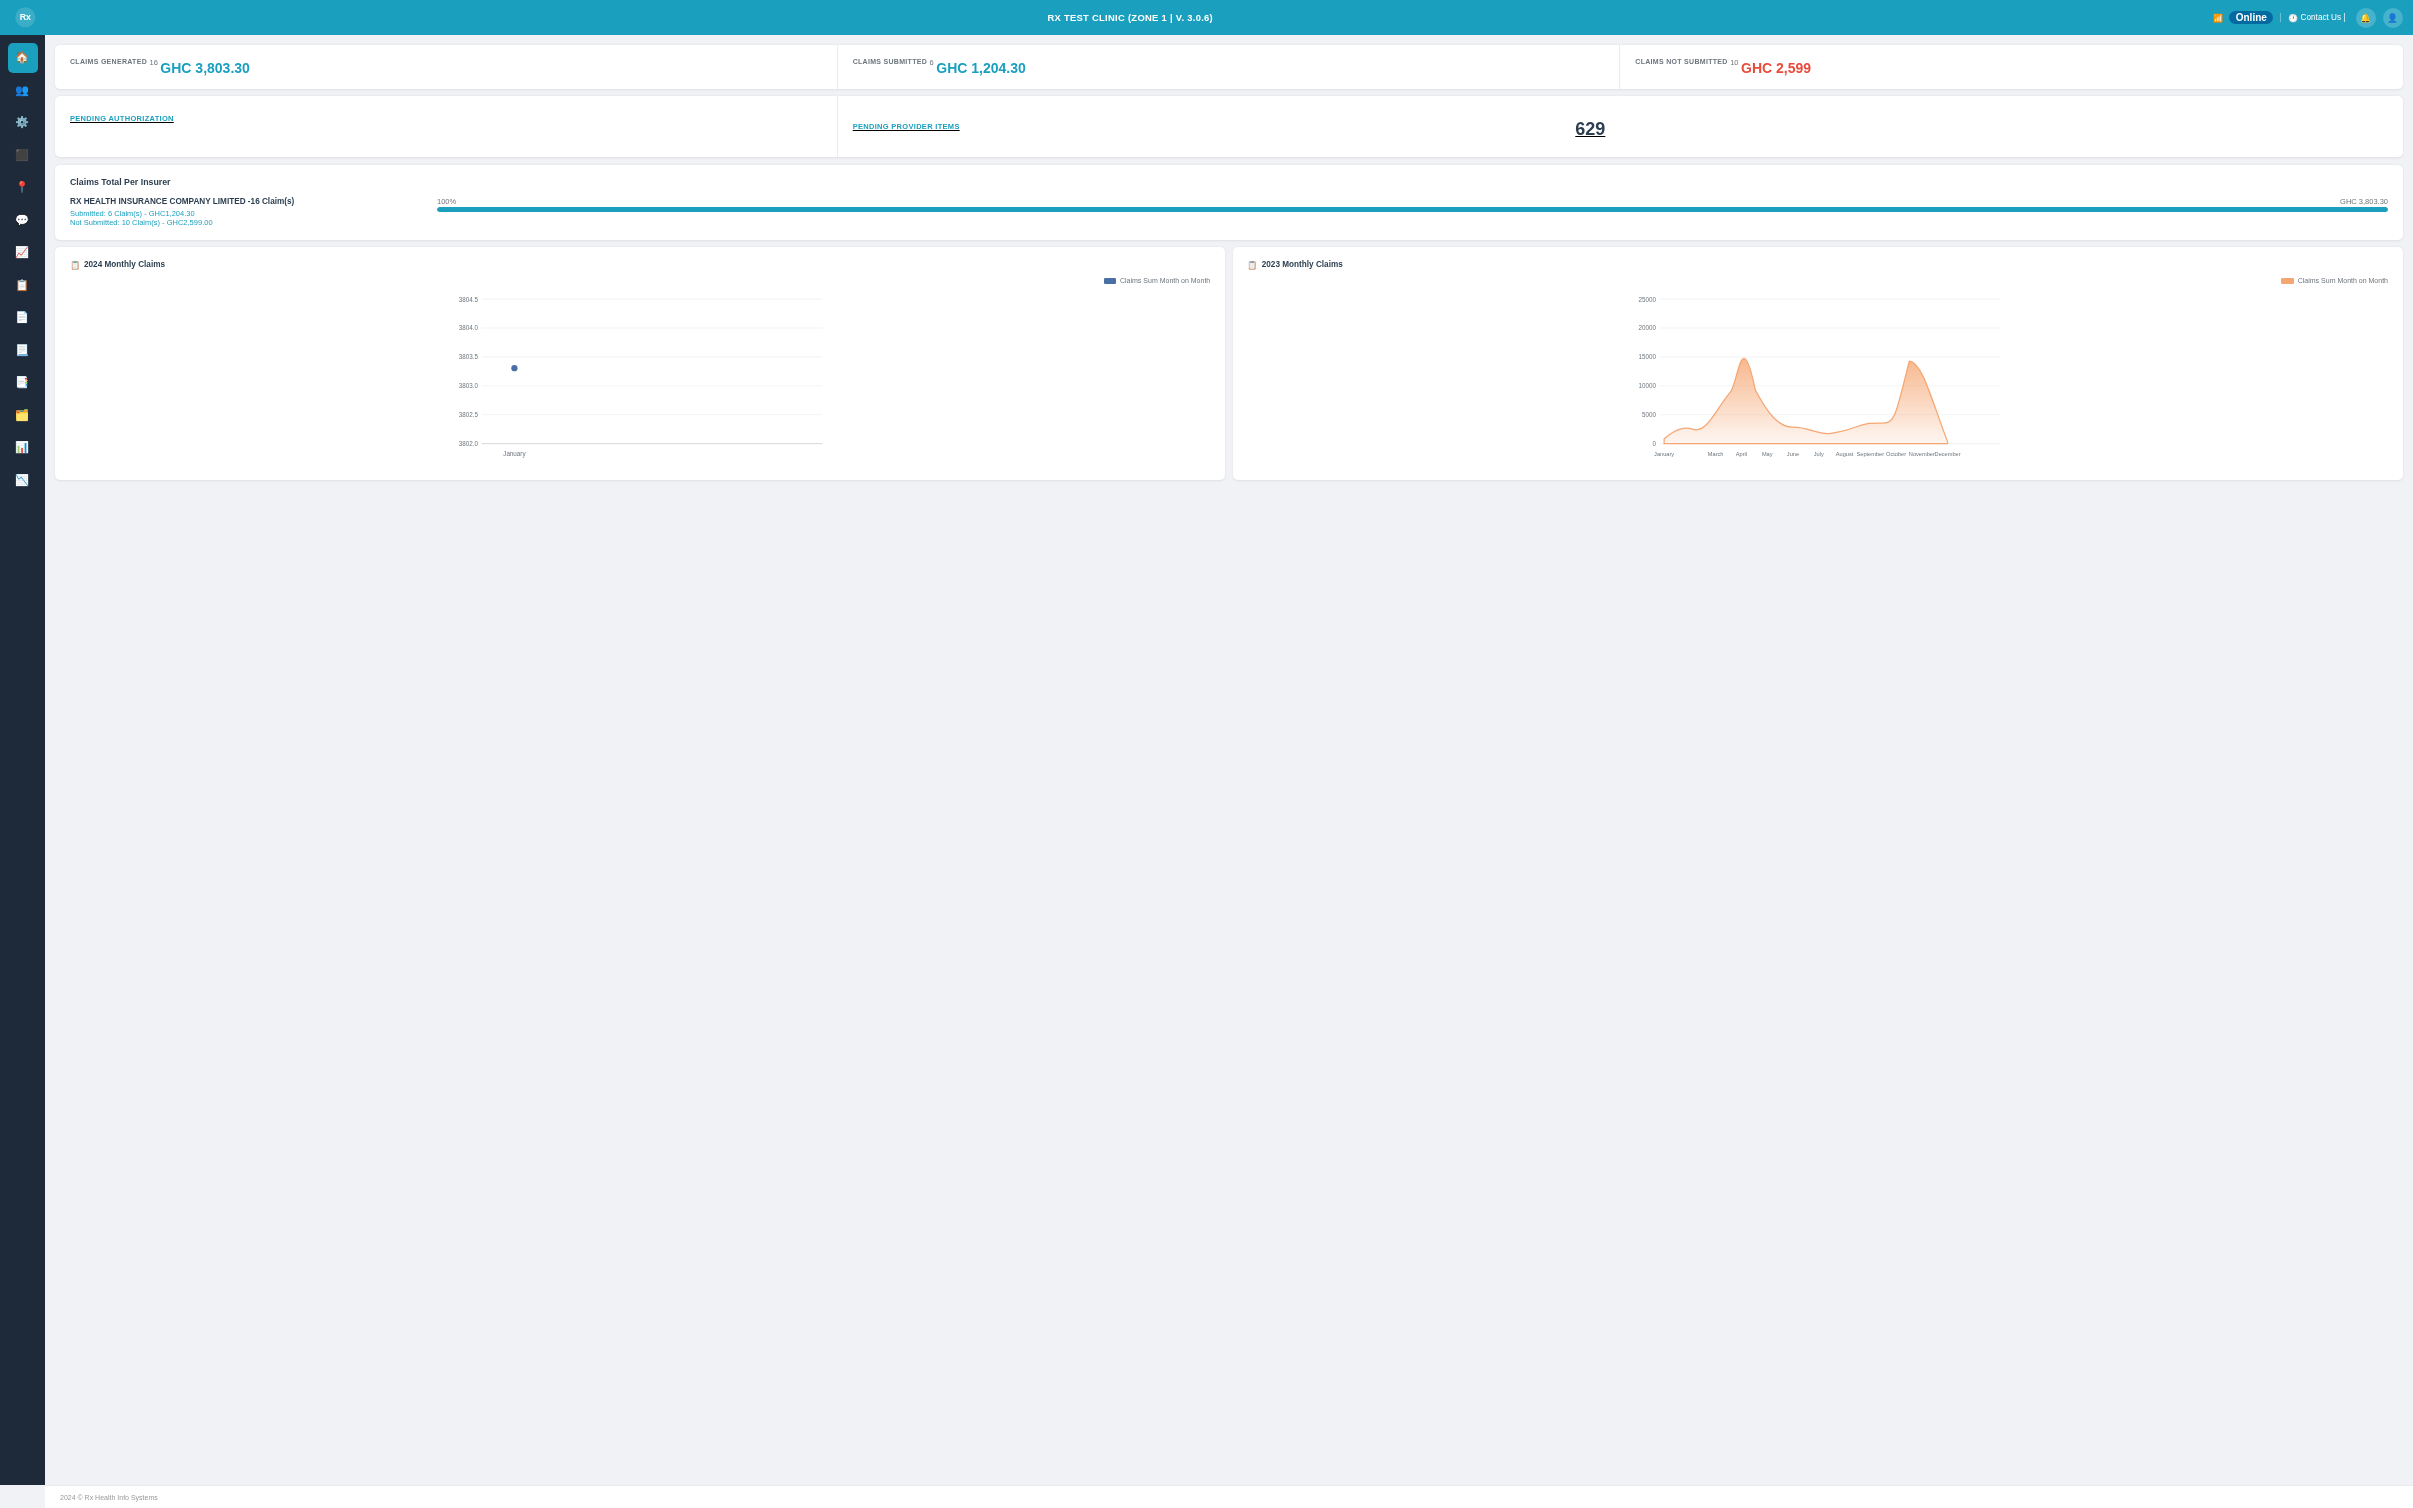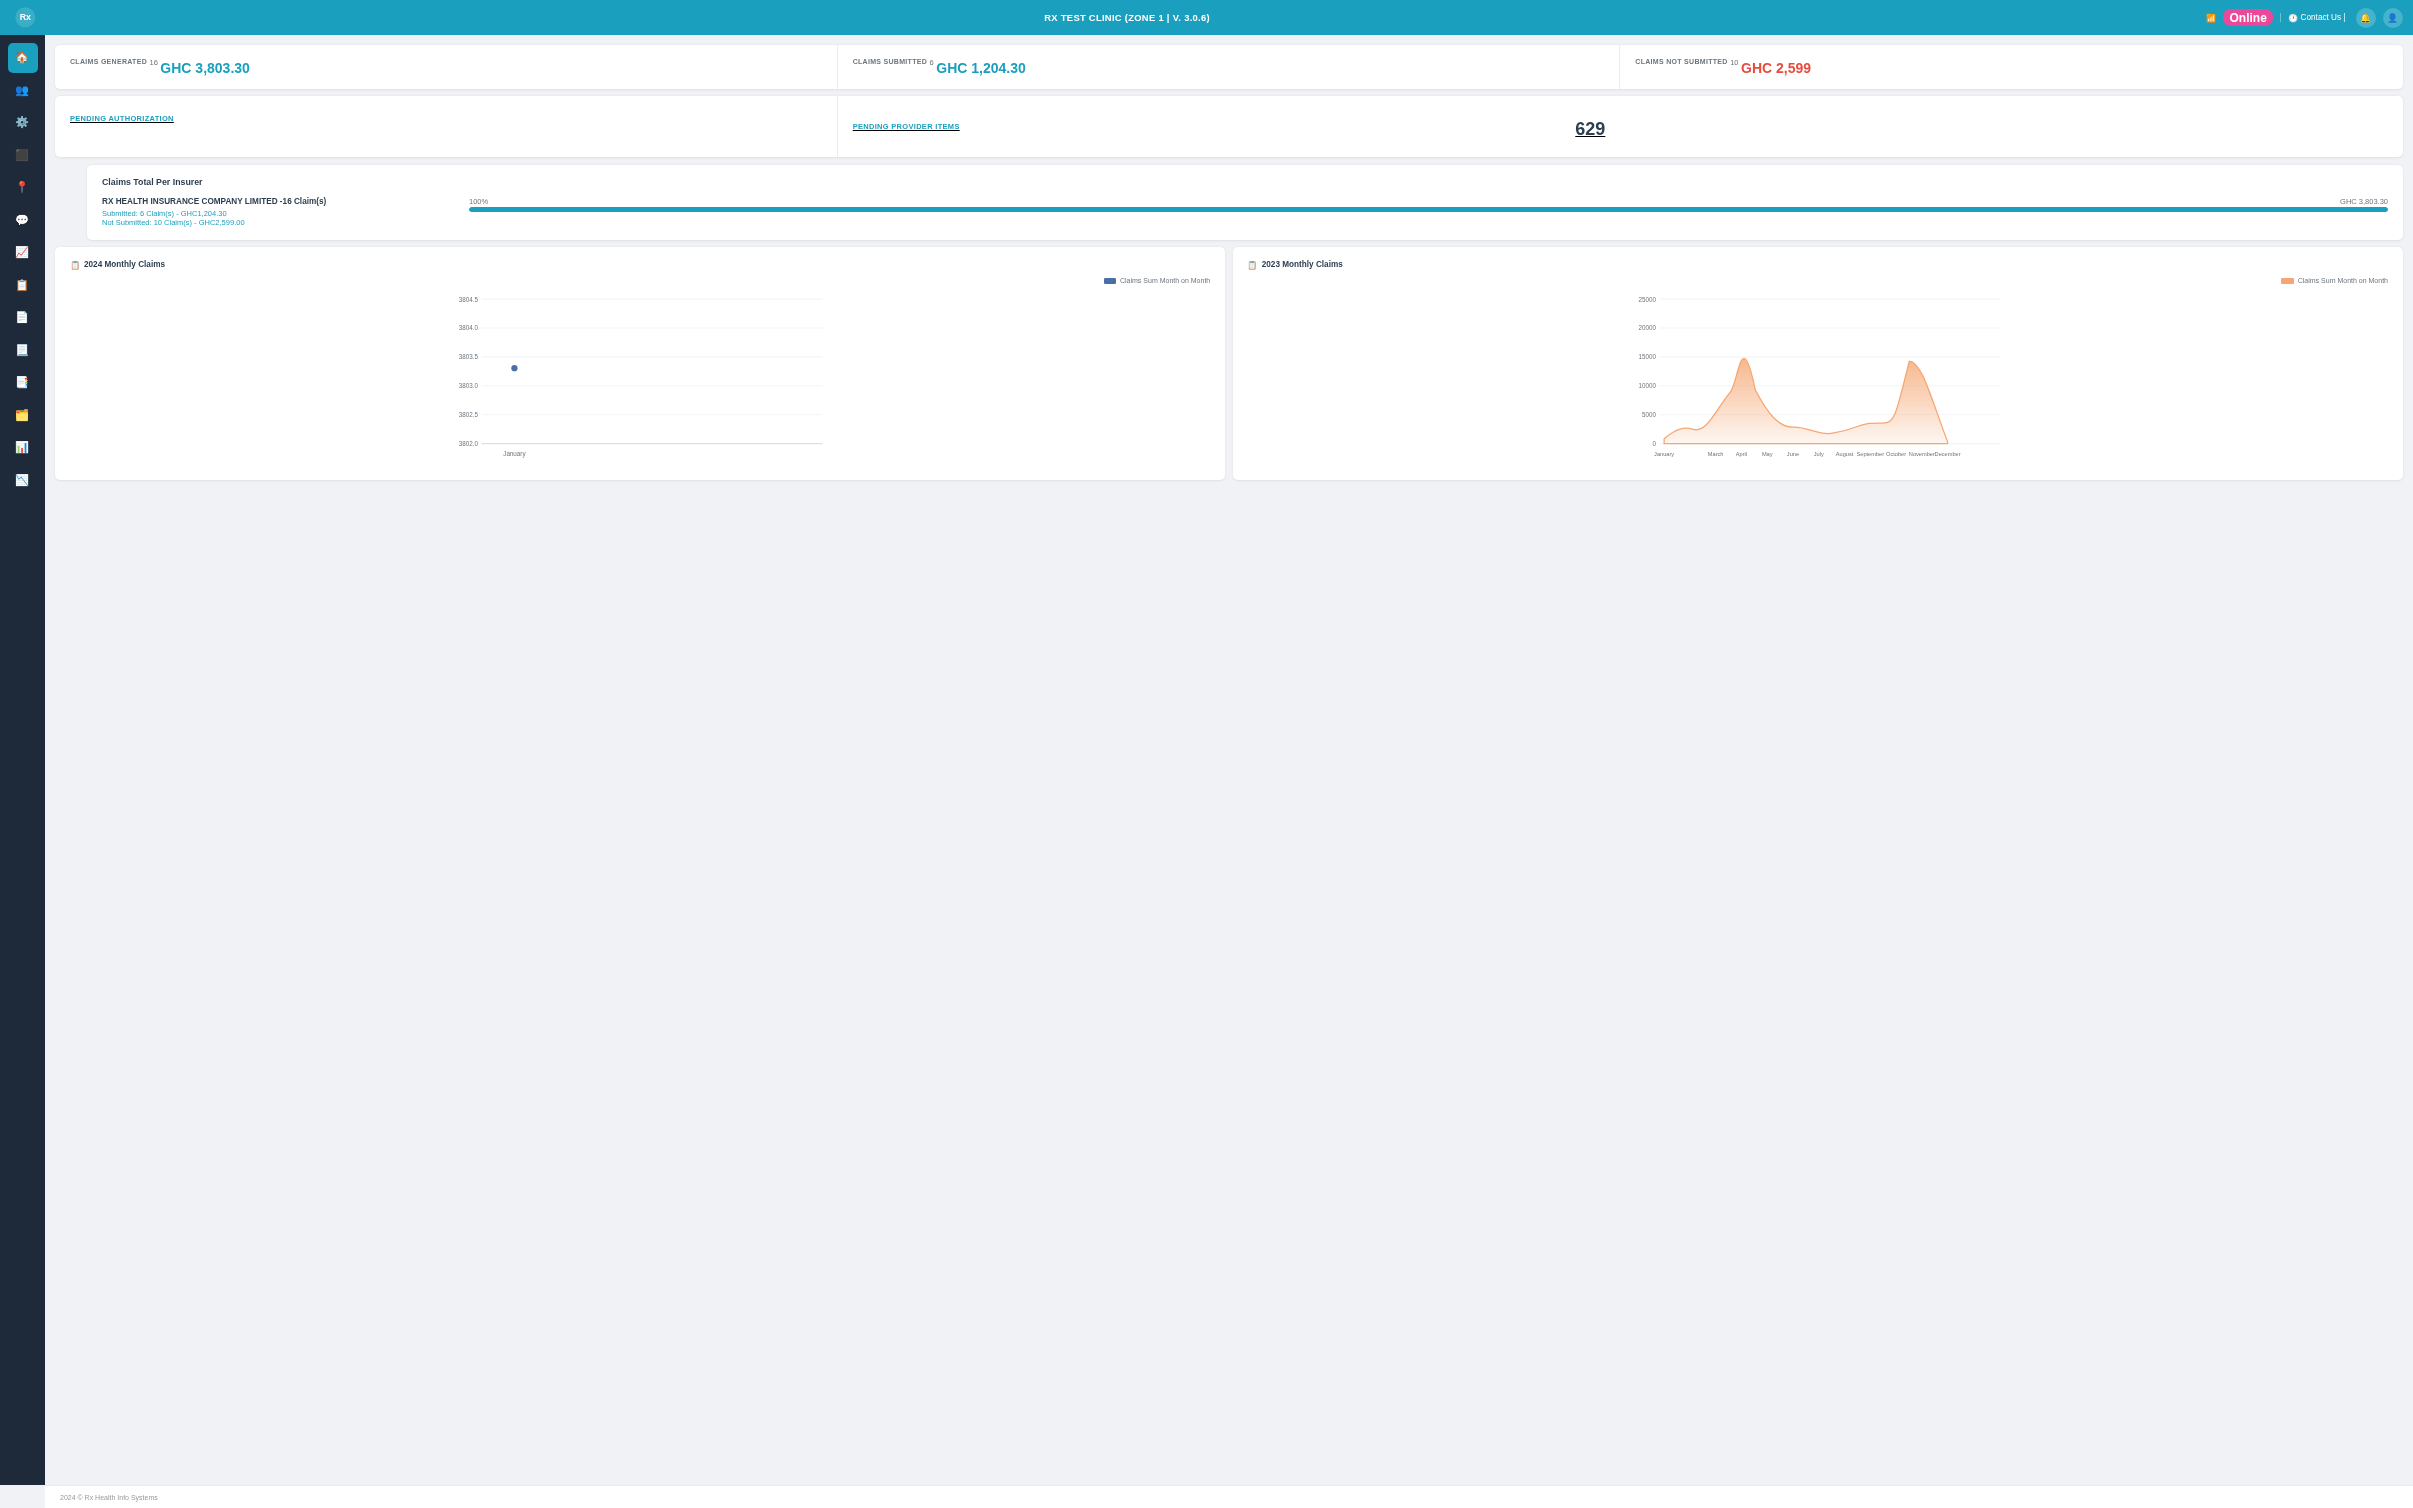--- a/index.html
+++ b/index.html
@@ -32,25 +32,25 @@
       flex: 1;
       text-align: center;
     }
     .topnav-status {
       display: flex;
       align-items: center;
       gap: 6.3px;
       font-size: 8.2px;
     }
     .online-badge {
-      background: #ec4899;
+      background: #0369a1;
       color: white;
       border-radius: 7.5px;
       padding: 1.3px 6.3px;
-      font-size: 12px;
+      font-size: 10px;
       font-weight: 600;
       display: flex;
       align-items: center;
       gap: 2.5px;
     }
     .contact-btn {
       color: white;
       font-size: 8.2px;
       display: flex;
       align-items: center;
@@ -184,21 +184,20 @@
       justify-content: space-between;
       align-items: center;
     }
 
     
     .section-card {
       background: white;
       border-radius: 5px;
       padding: 12.6px 15px;
       box-shadow: 0 0.6px 2.5px rgba(0,0,0,0.08);
-      margin-left: 32px;
     }
     .section-title {
       font-size: 8.8px;
       font-weight: 700;
       color: #2c3e50;
       margin-bottom: 10px;
     }
 
     .insurer-row {
       display: flex;

